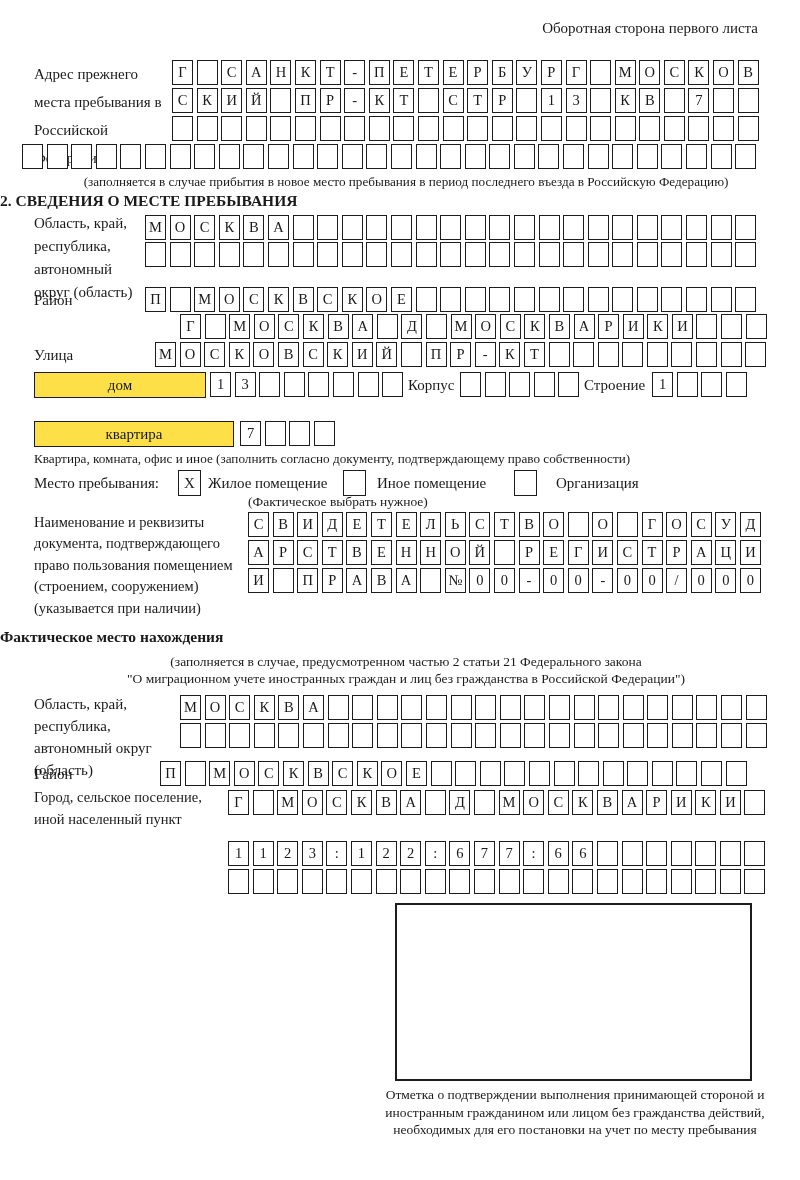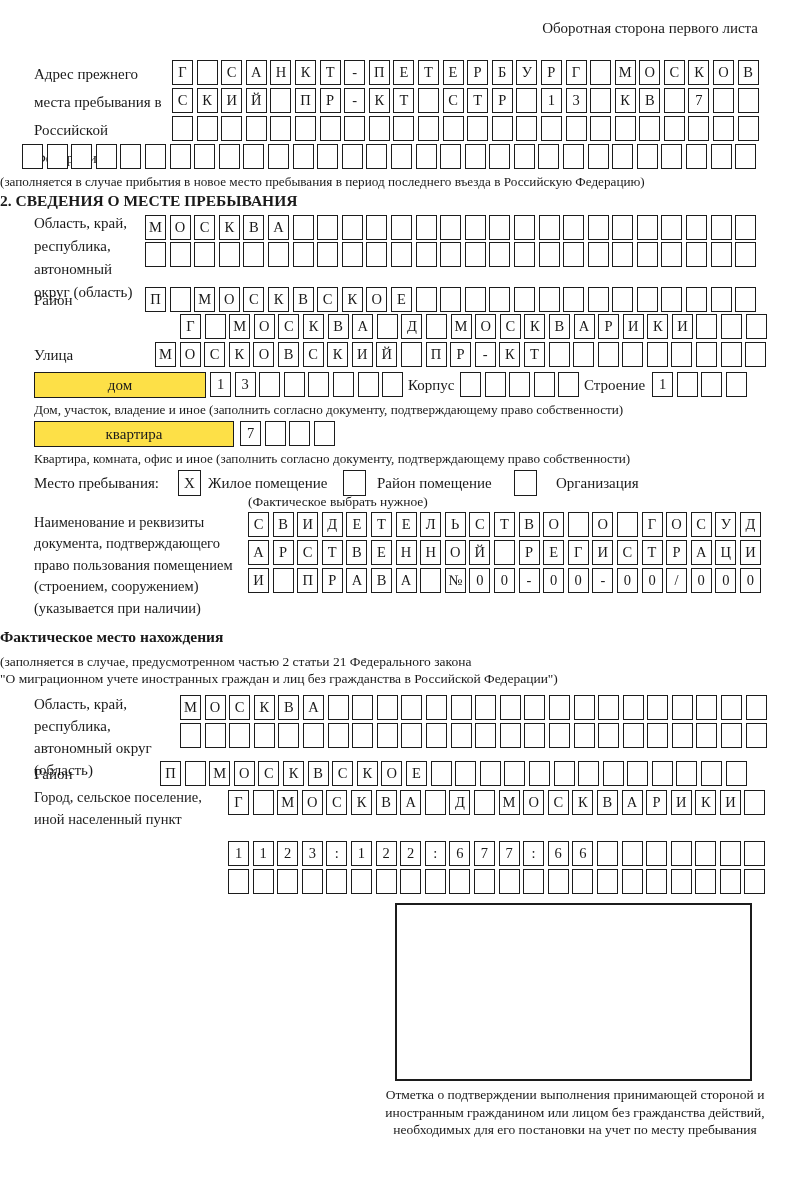--- a/index.html
+++ b/index.html
@@ -6,21 +6,21 @@
   html,body { background:#e8e8e8; }
   .page {
     position:relative; width:800px; height:1180px; margin:0 auto;
     background:#ffffff; color:#1a1a1a;
     font-family:"Liberation Serif","DejaVu Serif",serif;
     overflow:hidden;
   }
   .abs { position:absolute; }
   .lbl { position:absolute; font-size:15px; line-height:23px; }
   .note { position:absolute; font-size:13.2px; white-space:nowrap; }
-  .cnote { position:absolute; left:0; right:0; text-align:left; font-size:13.2px; }
+  .cnote { position:absolute; left:12px; right:0; text-align:center; font-size:13.2px; }
   .heading { position:absolute; left:0; right:0; font-weight:bold; font-size:15.5px; }
   .boxrow { position:absolute; display:flex; gap:3.6px; }
   .cell {
     width:21px; height:25px; flex:0 0 21px;
     border:1.6px solid #1c1c1c;
     display:flex; align-items:center; justify-content:center;
     font-size:14.5px; background:#fff;
   }
   .widebox {
     position:absolute; height:26px; border:1.6px solid #1c1c1c;
@@ -318,36 +318,35 @@
       <span class="cell"></span>
       <span class="cell"></span>
     </div>
   <div class="inline-lbl" style="left:584px; top:372px;">Строение</div>
   <div class="boxrow" style="left:652px; top:372px;">
       <span class="cell">1</span>
       <span class="cell"></span>
       <span class="cell"></span>
       <span class="cell"></span>
     </div>
-  <div class="note" style="left:34px; top:402px;">Дом, участок, владение и иное (заполнить согласно документу, подтверждающему право собственности)</div>
 
   <div class="widebox" style="left:34px; top:421px; width:200px;">квартира</div>
   <div class="boxrow" style="left:240px; top:421px;">
       <span class="cell">7</span>
       <span class="cell"></span>
       <span class="cell"></span>
       <span class="cell"></span>
     </div>
   <div class="note" style="left:34px; top:451px;">Квартира, комната, офис и иное (заполнить согласно документу, подтверждающему право собственности)</div>
 
   <div class="inline-lbl" style="left:34px; top:470px;">Место пребывания:</div>
   <div class="chk" style="left:178px; top:470px;">X</div>
   <div class="inline-lbl" style="left:208px; top:470px;">Жилое помещение</div>
   <div class="chk" style="left:343px; top:470px;"></div>
-  <div class="inline-lbl" style="left:377px; top:470px;">Район помещение</div>
+  <div class="inline-lbl" style="left:377px; top:470px;">Иное помещение</div>
   <div class="chk" style="left:514px; top:470px;"></div>
   <div class="inline-lbl" style="left:556px; top:470px;">Организация</div>
   <div class="note" style="left:248px; top:494px; font-size:13.5px;">(Фактическое выбрать нужное)</div>
 
   <div class="lbl" style="left:34px; top:512px; width:202px; font-size:14.5px; line-height:21.4px;">Наименование и реквизиты документа, подтверждающего право пользования помещением (строением, сооружением) (указывается при наличии)</div>
   <div class="boxrow" style="left:248px; top:512px;">
       <span class="cell">С</span>
       <span class="cell">В</span>
       <span class="cell">И</span>
       <span class="cell">Д</span>

